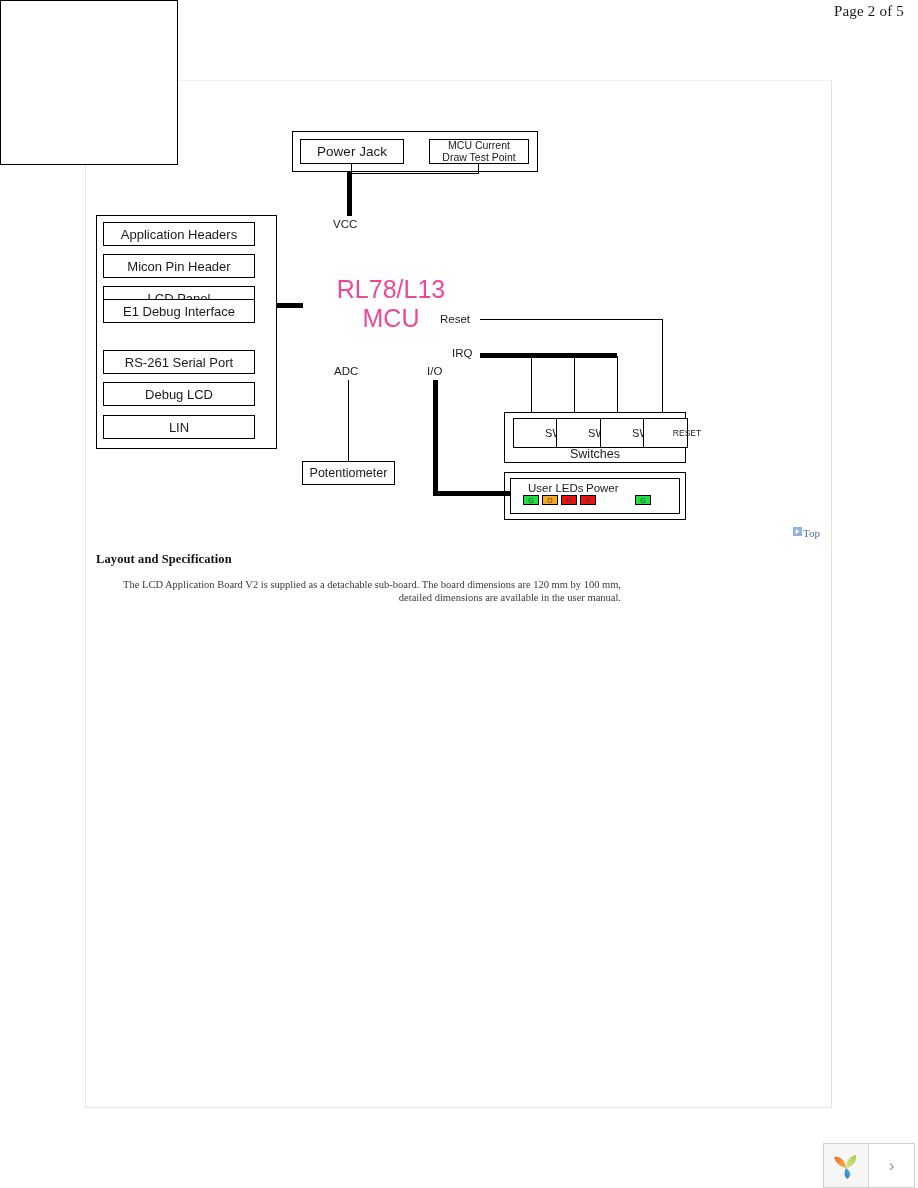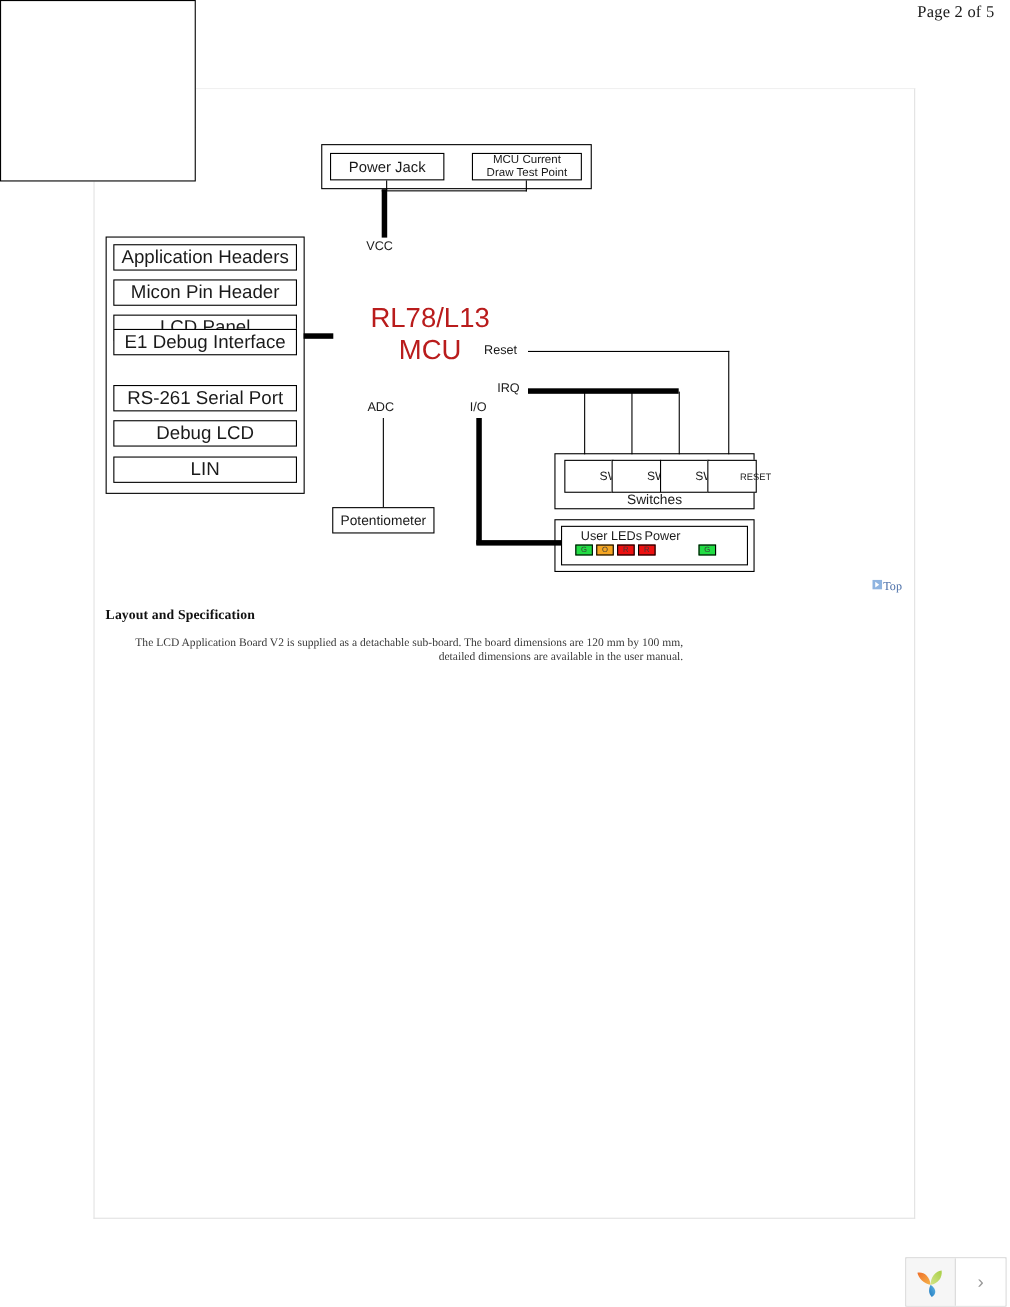--- a/index.html
+++ b/index.html
@@ -94,38 +94,38 @@
   #power-jack-box  { left: 300px; top: 139px; width: 104px; height: 25px; font-size: 13.5px; }
   #mcu-current-box {
     left: 429px; top: 139px; width: 100px; height: 25px;
     font-size: 10.5px; line-height: 11.5px; text-align: center;
     flex-direction: column;
   }
 
   
   #left-group { left: 96px; top: 215px; width: 181px; height: 234px; }
   .left-item {
-    left: 103px; width: 167px; height: 24px; font-size: 17px;
+    left: 103px; width: 152px; height: 24px; font-size: 13px;
   }
   #li-0 { top: 222px; }
   #li-1 { top: 254px; }
   #li-2 { top: 286px; }
   #li-3 { top: 299px; }
   #li-4 { top: 350px; }
   #li-5 { top: 382px; }
   #li-6 { top: 415px; }
 
   
   #mcu-box {
     left: 302px; top: 215px; width: 178px; height: 165px;
     border: 1px solid #000000; background: #ffffff;
   }
   #mcu-title {
     position: absolute; left: 302px; top: 275px; width: 178px;
-    text-align: center; font-size: 25px; line-height: 29px; color: #b91c1c;
+    text-align: center; font-size: 25px; line-height: 29px; color: #ec4899;
     font-family: "Liberation Sans", sans-serif;
   }
   .pin-label {
     position: absolute;
     font-size: 11.5px;
     color: #1a1a1a;
     font-family: "Liberation Sans", sans-serif;
     white-space: nowrap;
   }
   #pin-vcc   { left: 333px; top: 218px; }

